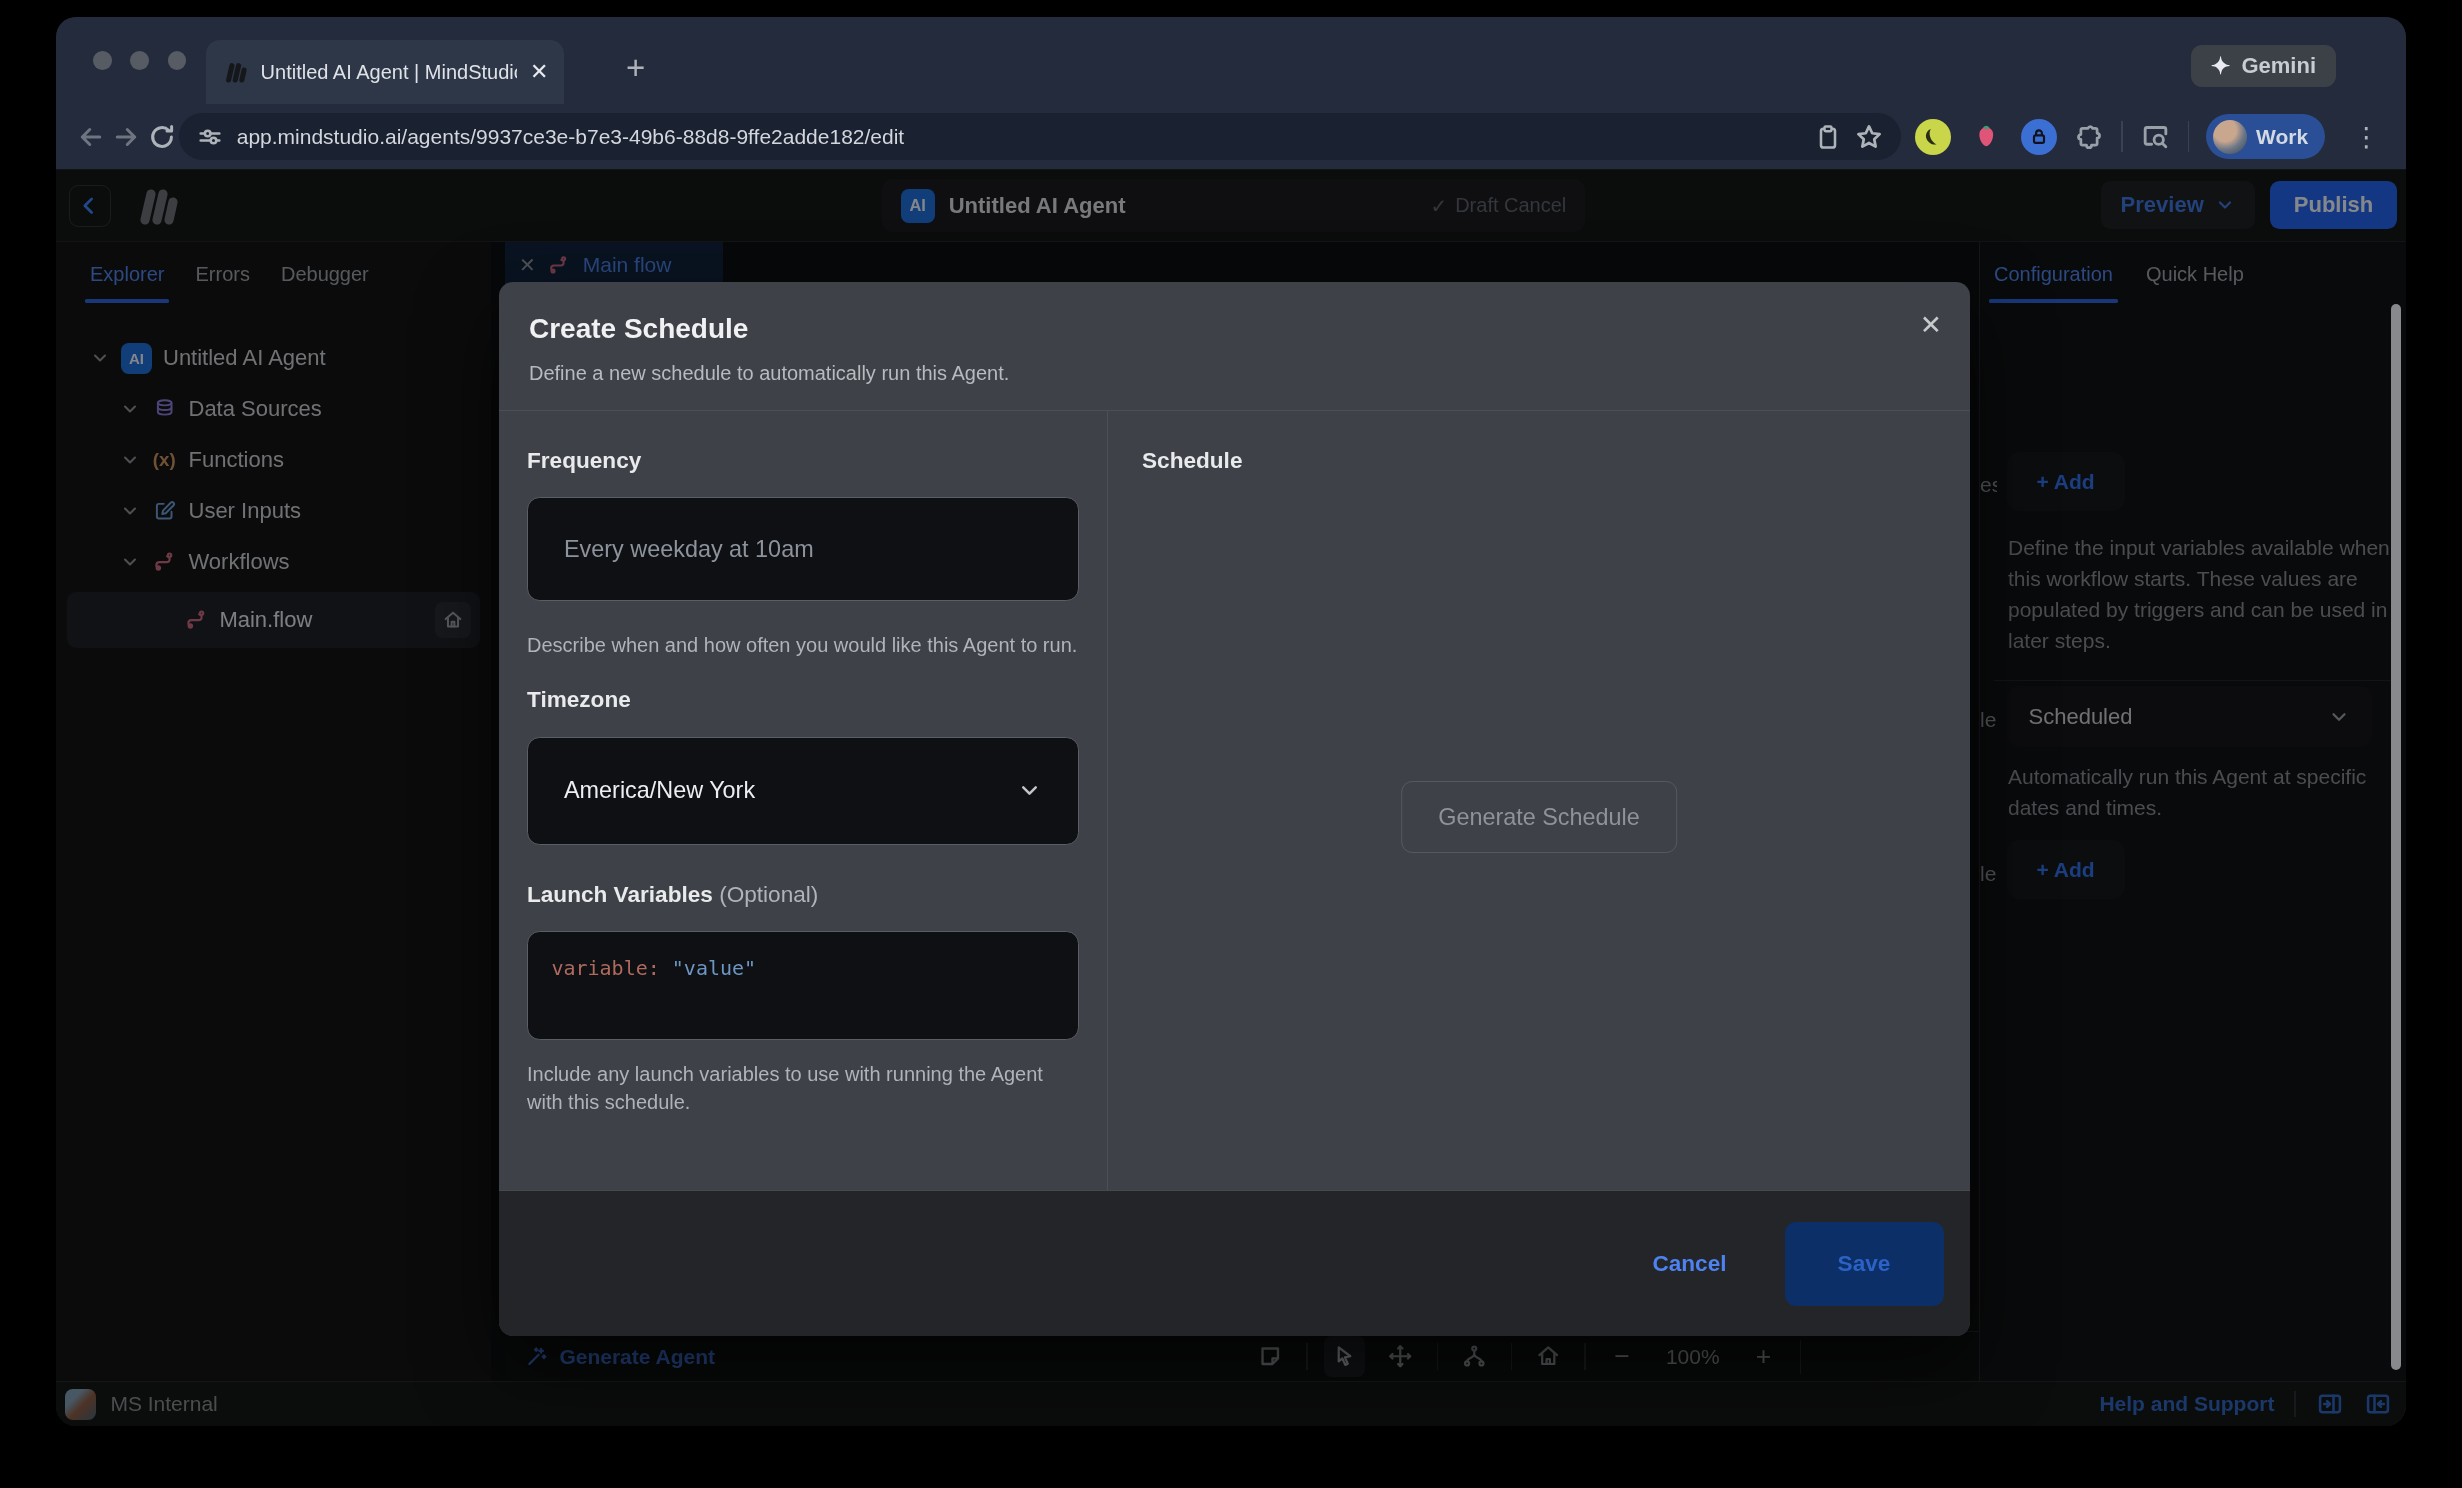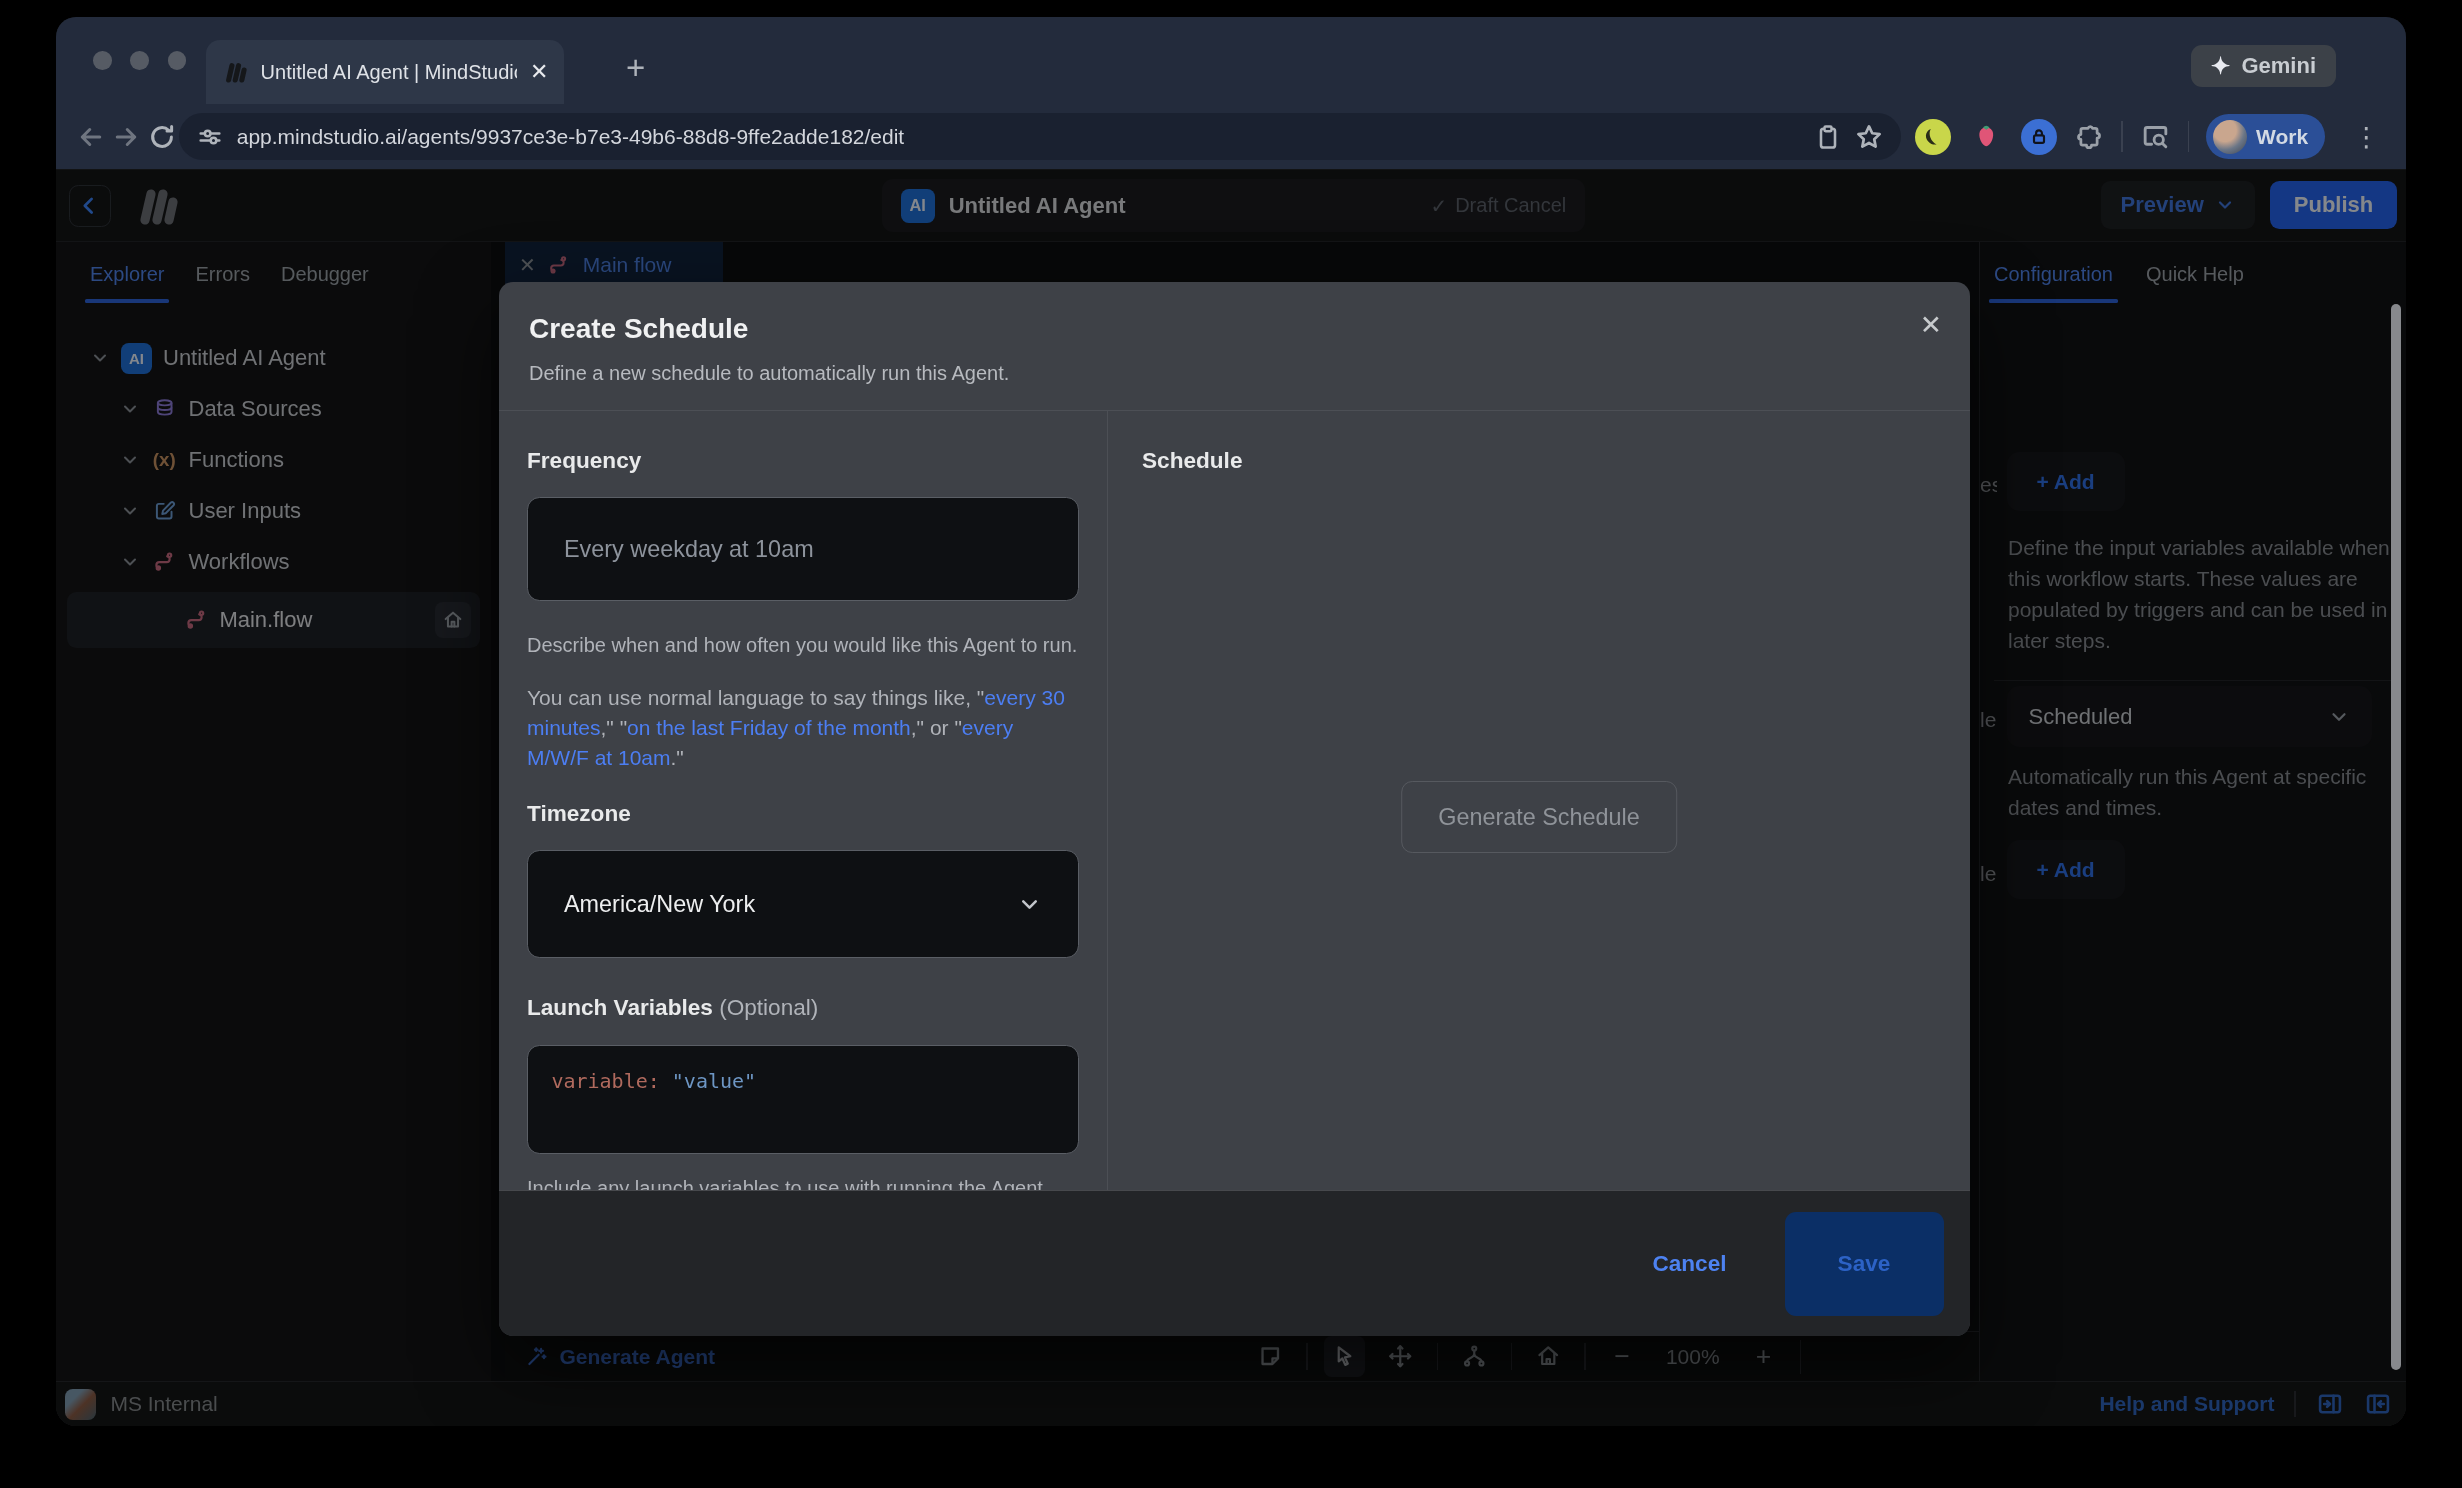--- a/index.html
+++ b/index.html
@@ -140,21 +140,21 @@
   .selecttext { font-size:23.4px; color:#edeeef; }
   .mfield .chevd { margin-left:auto; color:#c2c5ca; }
   .codefield { margin-top:23.4px; height:109px; background:#0e1013; border:1.6px solid #5a5e65; border-radius:12.5px;
                padding:23.4px; font-family:"DejaVu Sans Mono", monospace; font-size:20px; }
   .ckey { color:#b06a5e; } .cval { color:#6d96c4; }
   .genbtn { position:absolute; top:370px; left:50%; transform:translateX(-50%); height:72px; padding:0 36px;
             border:1.6px solid #56595f; border-radius:11px; color:#8f9399; font-size:23.4px; display:flex; align-items:center; }
   .mfoot { height:146px; background:#232528; border-top:0.8px solid #47494d; border-radius:0 0 14px 14px;
            display:flex; align-items:center; justify-content:flex-end; gap:58px; padding-right:26.5px; }
   .cancel { color:#4d82f1; font-size:22.6px; font-weight:700; }
-  .savebtn { width:159px; height:104px; background:#0b2f66; border-radius:11px; color:#2c62c6;
+  .savebtn { width:159px; height:84px; background:#0b2f66; border-radius:11px; color:#2c62c6;
              font-size:22.6px; font-weight:700; display:flex; align-items:center; justify-content:center; }
 
   svg.ic { display:block; }
 </style>
 </head>
 <body>
 
 <div class="screen">
 <div class="window">
 
@@ -511,21 +511,20 @@
       <div class="msub">Define a new schedule to automatically run this Agent.</div>
       <span class="mclose">✕</span>
     </div>
     <div class="mbody">
       <div class="mleft">
         <div class="flabel">Frequency</div>
         <div class="mfield">
           <input placeholder="Every weekday at 10am" style="">
         </div>
         <div class="mhelper">Describe when and how often you would like this Agent to run.</div>
-        <div class="mhint"><span>You can use normal language to say things like, "</span><span class="lnk">every 30 minutes</span><span>," "</span><span class="lnk">on the last Friday of the month</span><span>," or "</span><span class="lnk">every M/W/F at 10am</span><span>."</span></div>
         <div class="flabel mt46">Timezone</div>
         <div class="mfield" style="height:108px">
           <span class="selecttext">America/New York</span>
           <span class="chevd">
             <svg class="ic" width="25" height="25" viewBox="0 0 24 24" fill="none" stroke="currentColor" stroke-width="2.4" stroke-linecap="round" stroke-linejoin="round">
                   <path d="M6 9 L12 15 L18 9"></path>
                 </svg>
               </span>
         </div>
         <div class="flabel mt50">

